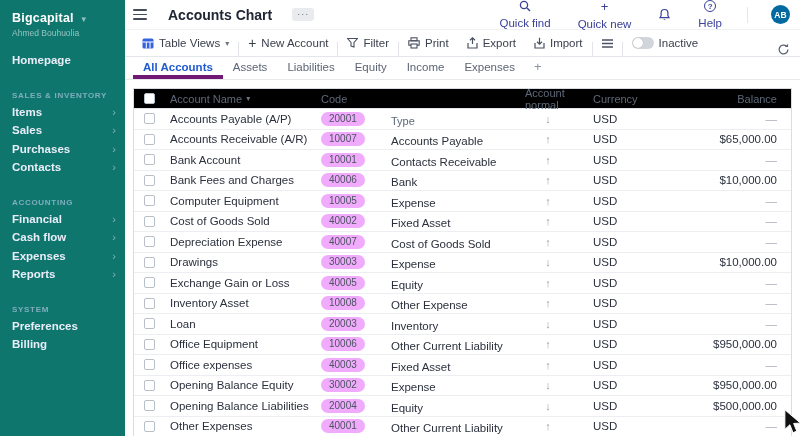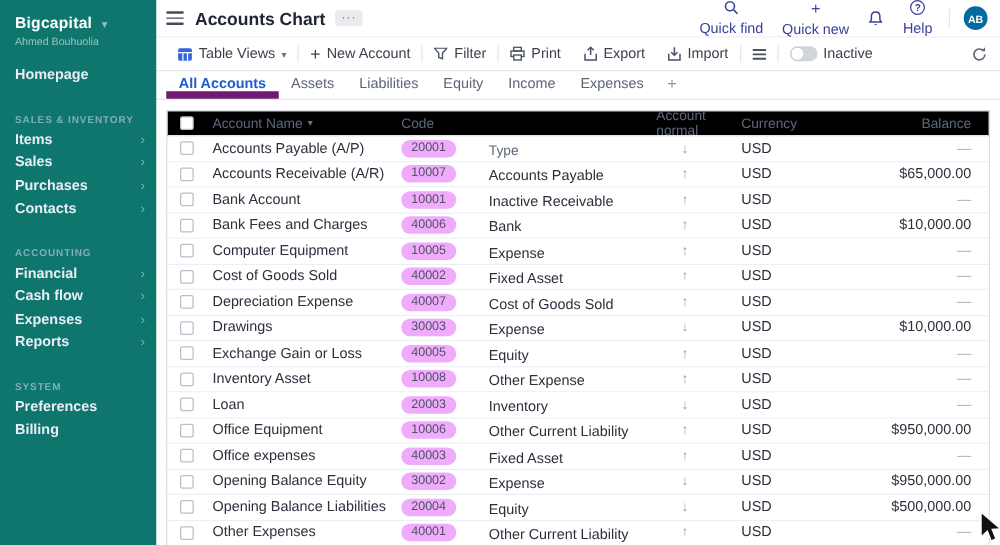--- a/index.html
+++ b/index.html
@@ -13,43 +13,43 @@
   .brand-row { padding:3px 12px 0; font-size:12.5px; font-weight:700; letter-spacing:.2px; cursor:pointer; }
   .brand-caret { color:rgba(255,255,255,.55); font-size:9px; margin-left:4px; }
   .user-name { padding:3px 12px 0; font-size:8.5px; color:rgba(255,255,255,.55); }
   .side-nav { margin-top:13px; }
   .sitem { position:relative; padding:0 12px; height:18.5px; line-height:18.5px; font-size:11.5px; font-weight:600; color:#e9edf8; cursor:pointer; }
   .sitem .chev { position:absolute; right:9px; top:0; color:rgba(255,255,255,.45); font-size:11px; font-weight:400; }
   .ssection { padding:0 12px; margin-top:18px; height:15px; line-height:15px; font-size:8px; letter-spacing:.7px; color:rgba(200,212,240,.6); font-weight:700; }
   
   .main { margin-left:125px; height:436px; display:flex; flex-direction:column; }
   
-  .topbar { height:30px; display:flex; align-items:center; padding:0 10px 0 8px; border-bottom:1px solid #f0f1f4; flex:0 0 auto; }
+  .topbar { height:30px; display:flex; align-items:center; padding:0 10px 0 8px; border-bottom:1px solid #f0f1f4; flex:0 0 auto;gap:12px; }
   .hamburger { width:14px; display:flex; flex-direction:column; gap:3px; margin-right:9px; cursor:pointer; }
   .hamburger i { display:block; height:1.5px; background:#454c59; border-radius:1px; }
   .page-title { font-size:14px; font-weight:700; color:#202634; }
   .more-btn { margin-left:8px; background:#e9ebef; border:none; border-radius:3px; height:13px; padding:0 5px; font-size:9px; letter-spacing:1px; color:#5d6878; line-height:13px; cursor:pointer; }
   .spacer { flex:1; }
   .tb-action { display:flex; align-items:center; gap:5px; font-size:11.5px; color:#3a4198; margin-left:15px; cursor:pointer; white-space:nowrap;flex-direction:column; }
   .tb-action .plus { font-size:13px; line-height:1; }
   .qmark { display:inline-flex; align-items:center; justify-content:center; width:12px; height:12px; border:1.2px solid #3a4198; border-radius:50%; font-size:8px; font-weight:700; }
   .vdiv { width:1px; height:16px; background:#e4e6ea; margin-left:13px; }
   .avatar { width:19px; height:19px; border-radius:50%; background:#0369a1; color:#fff; font-size:8.5px; font-weight:700; display:flex; align-items:center; justify-content:center; margin-left:11px; cursor:pointer; }
   
-  .toolbar { height:27px; display:flex; align-items:center; padding:0 10px 0 8px; border-bottom:1px solid #e3e6ea; flex:0 0 auto; }
+  .toolbar { height:27px; display:flex; align-items:flex-end; padding:0 10px 0 8px; border-bottom:1px solid #e3e6ea; flex:0 0 auto; }
   .titem { display:flex; align-items:center; gap:5px; padding:0 9px; font-size:11.5px; color:#3b414d; cursor:pointer; white-space:nowrap; height:100%; }
   .titem .caret { font-size:8px; color:#6a7382; }
   .tdiv { width:1px; height:14px; background:#e3e5ea; }
   .toggle { width:22px; height:12px; border-radius:7px; background:#d2d6dc; position:relative; }
   .toggle .knob { position:absolute; left:1px; top:1px; width:10px; height:10px; background:#fff; border-radius:50%; box-shadow:0 0 1px rgba(0,0,0,.3); }
   .refresh-btn { margin-left:auto; cursor:pointer; display:flex; align-items:center; }
   
   .tabsrow { height:23px; display:flex; align-items:flex-end; padding-left:8px; border-bottom:1px solid #e6e8ec; flex:0 0 auto; }
   .tab { padding:0 10px; font-size:11.5px; color:#5c6574; height:22px; line-height:20px; cursor:pointer; white-space:nowrap; }
-  .tab.active { color:#1f5ad0; font-weight:700; border-bottom:6px solid #701a75; }
+  .tab.active { color:#1f5ad0; font-weight:700; border-bottom:4px solid #701a75; }
   .tab-add { padding:0 9px; font-size:13px; color:#8a93a0; height:22px; line-height:20px; cursor:pointer; }
   
   .tablewrap { margin:8px 8px 0; border:1px solid #d9dde3; border-bottom:none; height:348px; overflow:hidden; background:#fff; }
   .thead { height:20px; background:#000000; border-bottom:1px solid #e3e6ea; display:flex; font-size:11px; color:#5d6878; }
   .trow { height:20.5px; border-bottom:1px solid #eceef1; display:flex; font-size:11.5px; color:#2b303c; background:#fff; }
   .c { display:flex; align-items:center; }
   .c.check { width:30px; justify-content:center; }
   .c.name { width:157px; padding-left:6px; }
   .c.code { width:70px; }
   .c.type { width:126px;margin-top:32px; }
@@ -239,21 +239,21 @@
         </div>
 
         <div class="trow">
           <div class="c check">
             <span class="cb"></span>
           </div>
           <div class="c name">Accounts Receivable (A/R)</div>
           <div class="c code">
             <span class="pill">10007</span>
           </div>
-          <div class="c type">Inactive Receivable</div>
+          <div class="c type">Contacts Receivable</div>
           <div class="c normal">↑</div>
           <div class="c currency">USD</div>
           <div class="c balance">$65,000.00</div>
         </div>
 
         <div class="trow">
           <div class="c check">
             <span class="cb"></span>
           </div>
           <div class="c name">Bank Account</div>

